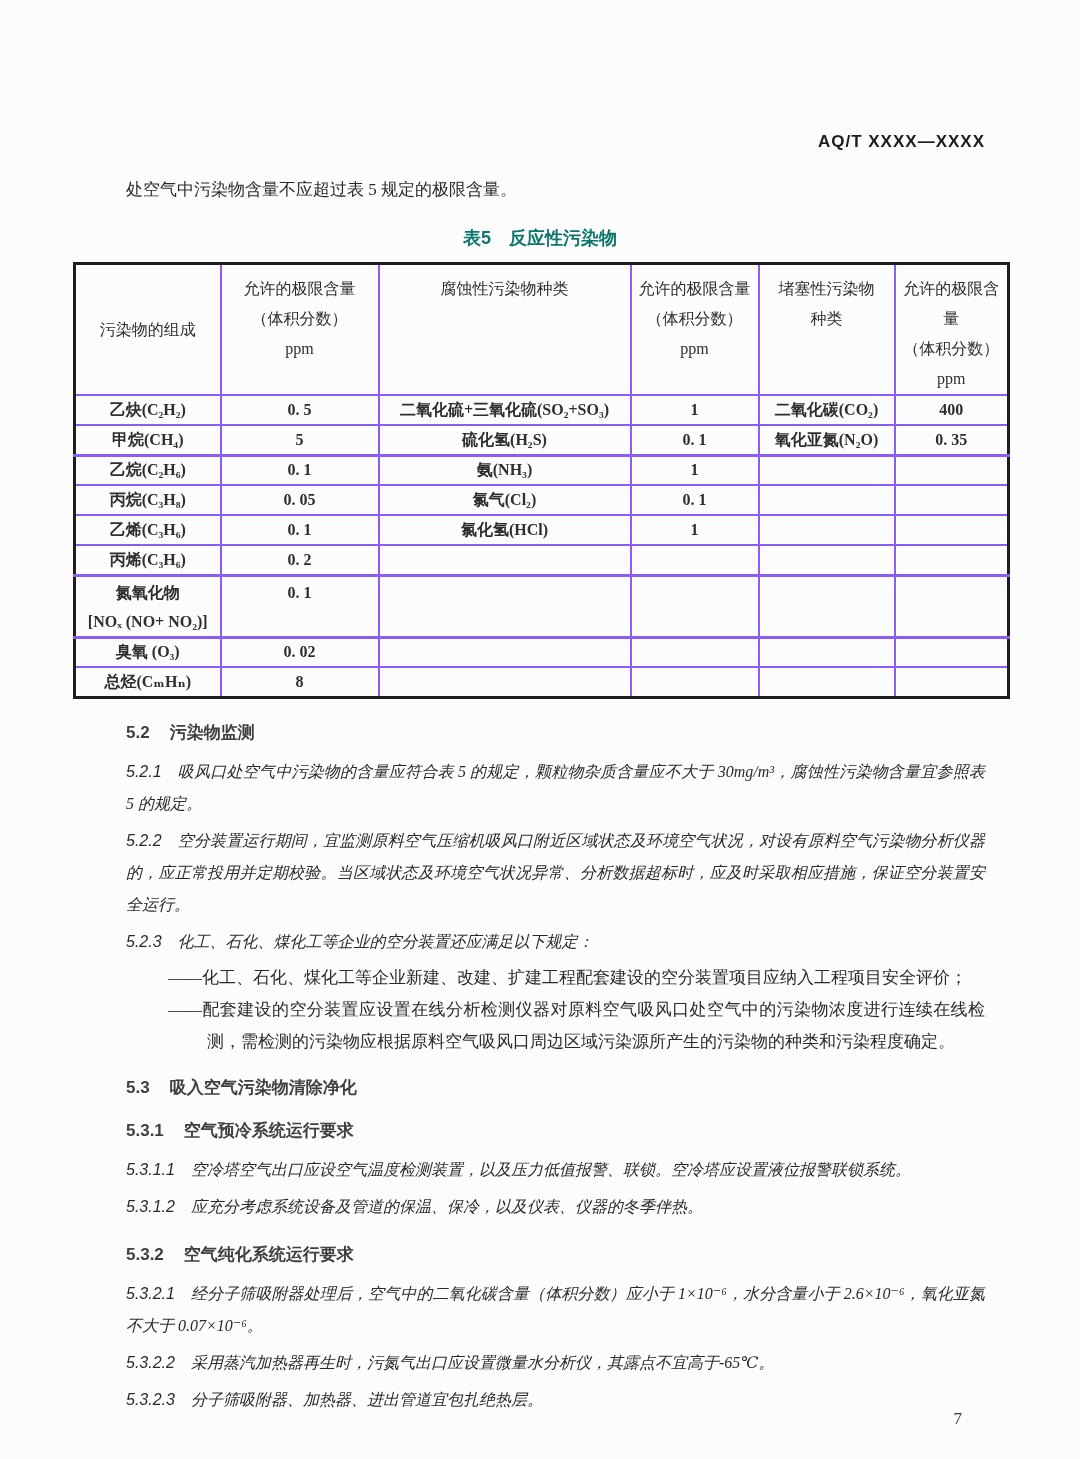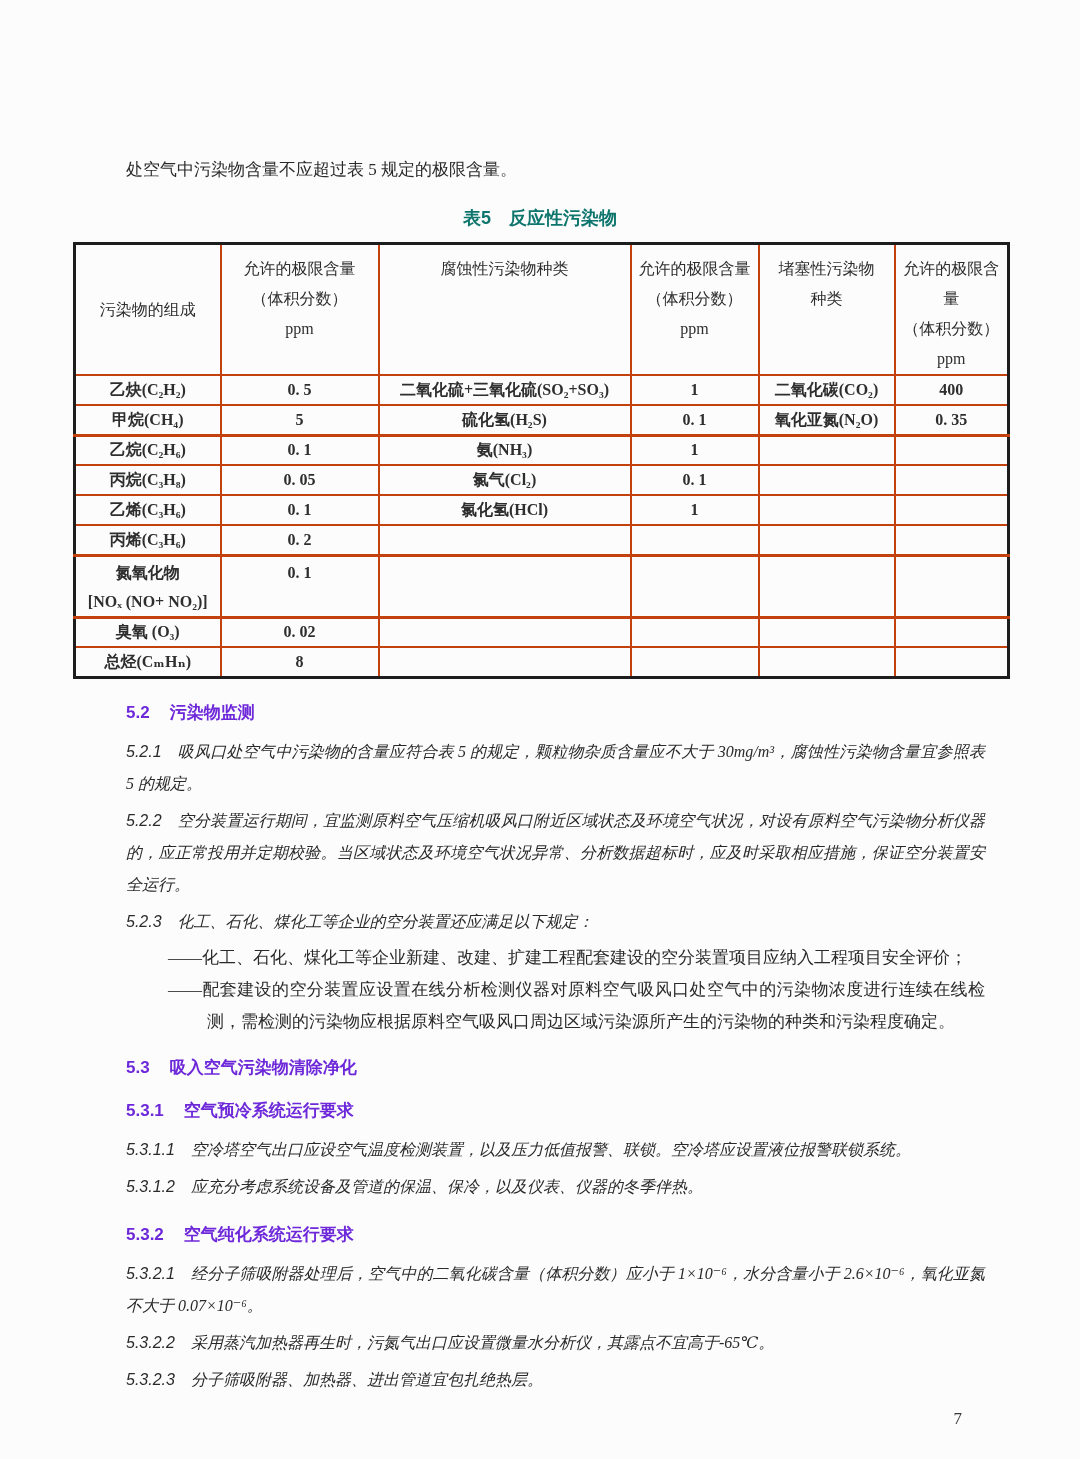--- a/index.html
+++ b/index.html
@@ -21,48 +21,49 @@
     margin-top:24px; text-align:center;
     font-family:"Liberation Sans","DejaVu Sans",sans-serif;
     font-weight:700; font-size:18px; color:#0f766e;
   }
   table.t5 {
     margin-top:12px; width:934px; table-layout:fixed;
     border-collapse:collapse; border:3px solid #1d1d1d;
     font-size:16px; color:#2e2e2e;
   }
   .t5 th, .t5 td {
-    border:2px solid #c2410c; text-align:center;
+    border:2px solid #8b5cf6; text-align:center;
     white-space:pre-line; padding:0 2px; font-weight:400;
   }
   .t5 thead th { height:90px; vertical-align:top; padding-top:9px; line-height:30px; }
   .t5 thead th.mid { vertical-align:middle; padding-top:0; }
   .t5 tbody td { height:30px; line-height:26px; vertical-align:middle;font-weight:bold; }
   .t5 tbody tr.tall td { height:58px; vertical-align:top; line-height:29px; padding-top:1px; }
   .t5 tbody tr:nth-child(3) td,
   .t5 tbody tr:nth-child(7) td,
   .t5 tbody tr:nth-child(8) td { border-top-width:3px; }
   .sec-h {
     margin:20px 22px 0 53px;
     font-family:"Liberation Sans","DejaVu Sans",sans-serif;
-    font-weight:700; font-size:17px; color:#6d28d9;
+    font-weight:700; font-size:17px; color:#404040;
   }
   .sec-h .hnum { margin-right:20px; }
   .body-p { margin:12px 22px 0 53px; font-size:16px; line-height:32px; text-align:justify;font-style:italic; }
   .body-p .pnum { font-family:"Liberation Sans","DejaVu Sans",sans-serif; margin-right:16px; }
   .dash-p { margin:2px 22px 0 134px; text-indent:-39px; font-size:17px; line-height:32px; text-align:justify; }
   .mt22 { margin-top:22px; } .mt18 { margin-top:18px; } .mt14 { }
   .mt12 { margin-top:12px; } .mt5 { margin-top:5px; } .mt4 { margin-top:4px; } .mt0 { margin-top:0; }
   .pagenum { position:absolute; right:118px; bottom:30px; font-size:17px; color:#3a3a3a; }
 </style>
 </head>
 <body>
 
 <div class="page">
 
+  <div class="doc-code">AQ/T XXXX—XXXX</div>
 
   <p class="intro">处空气中污染物含量不应超过表 5 规定的极限含量。</p>
 
   <div class="caption">表5　反应性污染物</div>
 
   <table class="t5">
     <colgroup>
       <col style="width:146px">
         <col style="width:158px">
         <col style="width:252px">

